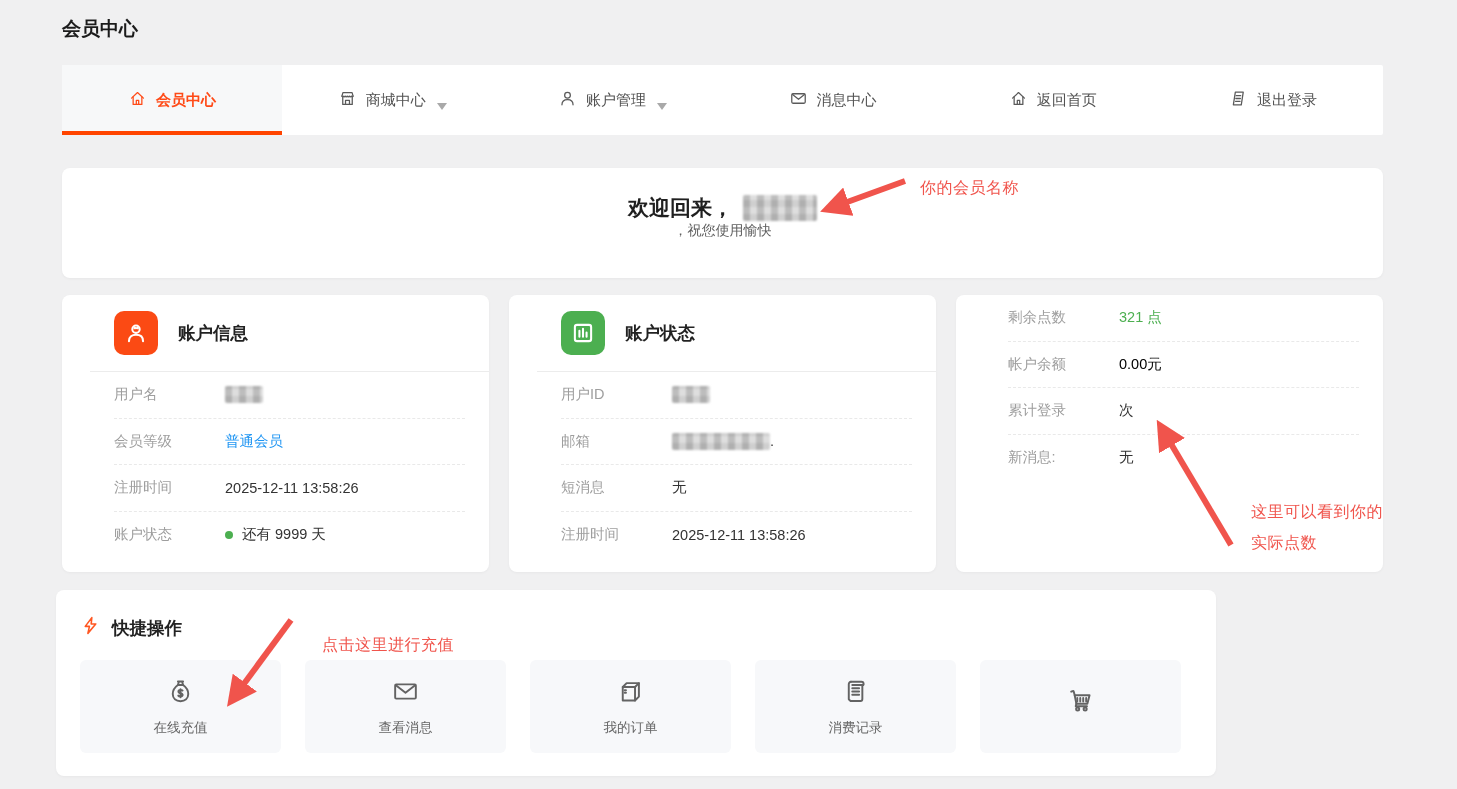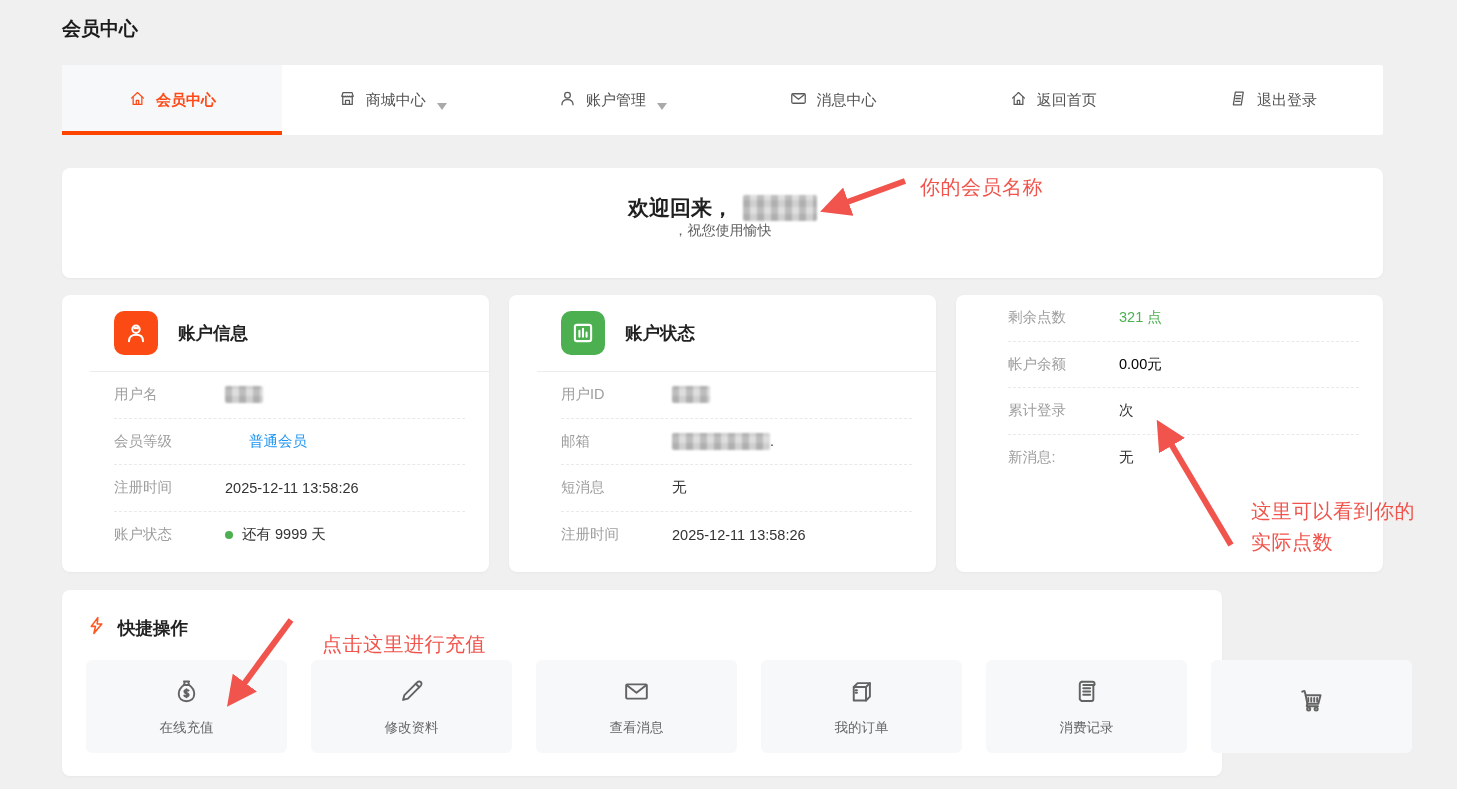--- a/index.html
+++ b/index.html
@@ -87,51 +87,51 @@
   .icon-blue   { background:#2196f3; }
   .card-title { font-size:17.5px; font-weight:700; color:#222; }
 
   .card-row {
     display:flex; align-items:center; height:46.5px; margin:0 24px;
     border-bottom:1px dashed #e9e9e9; font-size:14.5px;
   }
   .card-row:last-child { border-bottom:none; }
   .row-label { width:111px; flex-shrink:0; color:#9e9e9e; }
   .row-value { color:#333; display:flex; align-items:center; }
-  .v-blue   { color:#2196f3;margin-left:24px; }
+  .v-blue   { color:#2196f3; }
   .v-green  { color:#4caf50; }
   .v-orange { color:#000000; }
   .dot {
     width:8px; height:8px; border-radius:50%; background:#4caf50;
     display:inline-block; margin-right:9px;
   }
 
   
-  .quick-card { left:62px; top:590px; width:1160px; height:186px; }
+  .quick-card { left:56px; top:590px; width:1160px; height:186px; }
   .qa-head {
     display:flex; align-items:center; gap:11px; padding:25px 24px 0;
   }
   .qa-head svg { width:21px; height:21px; stroke:#ff5722; fill:none;
     stroke-width:1.8; stroke-linejoin:round; }
   .qa-title { font-size:17.5px; font-weight:700; color:#222; }
   .qa-row { position:absolute; left:24px; top:70px; display:flex; gap:24px; }
   .qa-btn {
     width:201px; height:93px; background:#f7f8fa; border-radius:6px;
     display:flex; flex-direction:column; align-items:center; justify-content:center;
     color:#666; font-size:13.5px; cursor:pointer;
   }
   .qa-btn svg { width:31px; height:31px; stroke:#636363; fill:none;
     stroke-width:1.5; stroke-linecap:round; stroke-linejoin:round; }
   .qa-label { margin-top:9px; min-height:1px; }
 
   
   .ann-layer { left:0; top:0; width:1457px; height:789px;
     pointer-events:none; z-index:6; }
   .ann-text {
-    position:absolute; color:#f0544c; font-size:20px; letter-spacing:.5px;
+    position:absolute; color:#f0544c; font-size:16px; letter-spacing:.5px;
     pointer-events:none; z-index:7; line-height:31px;
   }
 </style>
 </head>
 <body>
 
 <div class="abs page-title">会员中心</div>
 
 <nav class="abs navbar">
   <div class="nav-tab active">
@@ -302,29 +302,20 @@
   <div class="qa-row">
     <div class="qa-btn">
       <span>
         <svg viewBox="0 0 24 24">
             <path d="M10 4.2 H14 M10.8 4.2 L10 7 M13.2 4.2 L14 7"></path>
             <path d="M10 7 H14 C16.8 9 18 11.5 18 14 C18 17.5 15.5 19.5 12 19.5 C8.5 19.5 6 17.5 6 14 C6 11.5 7.2 9 10 7 Z"></path>
             <path d="M12 10.2 V16.5 M10.3 15.2 C10.8 16 13.2 16.2 13.6 15 C14 13.8 12.6 13.4 12 13.3 C11.4 13.2 10.1 12.8 10.4 11.6 C10.7 10.5 13 10.5 13.6 11.3"></path>
           </svg>
       </span>
       <span class="qa-label">在线充值</span>
-    </div>
-    <div class="qa-btn">
-      <span>
-        <svg viewBox="0 0 24 24">
-            <path d="M5.5 18.5 L6.5 14.8 L16.4 4.9 C17.4 3.9 19 4 19.6 5.2 C20 6 19.8 6.9 19.2 7.5 L9.2 17.5 L5.5 18.5 Z"></path>
-            <path d="M15.3 6 L18 8.7"></path>
-          </svg>
-      </span>
-      <span class="qa-label">修改资料</span>
     </div>
     <div class="qa-btn">
       <span>
         <svg viewBox="0 0 24 24">
             <rect x="4" y="6.5" width="16" height="11" rx="0.8"></rect>
             <path d="M4.8 7.3 L12 13 L19.2 7.3"></path>
           </svg>
       </span>
       <span class="qa-label">查看消息</span>
     </div>

